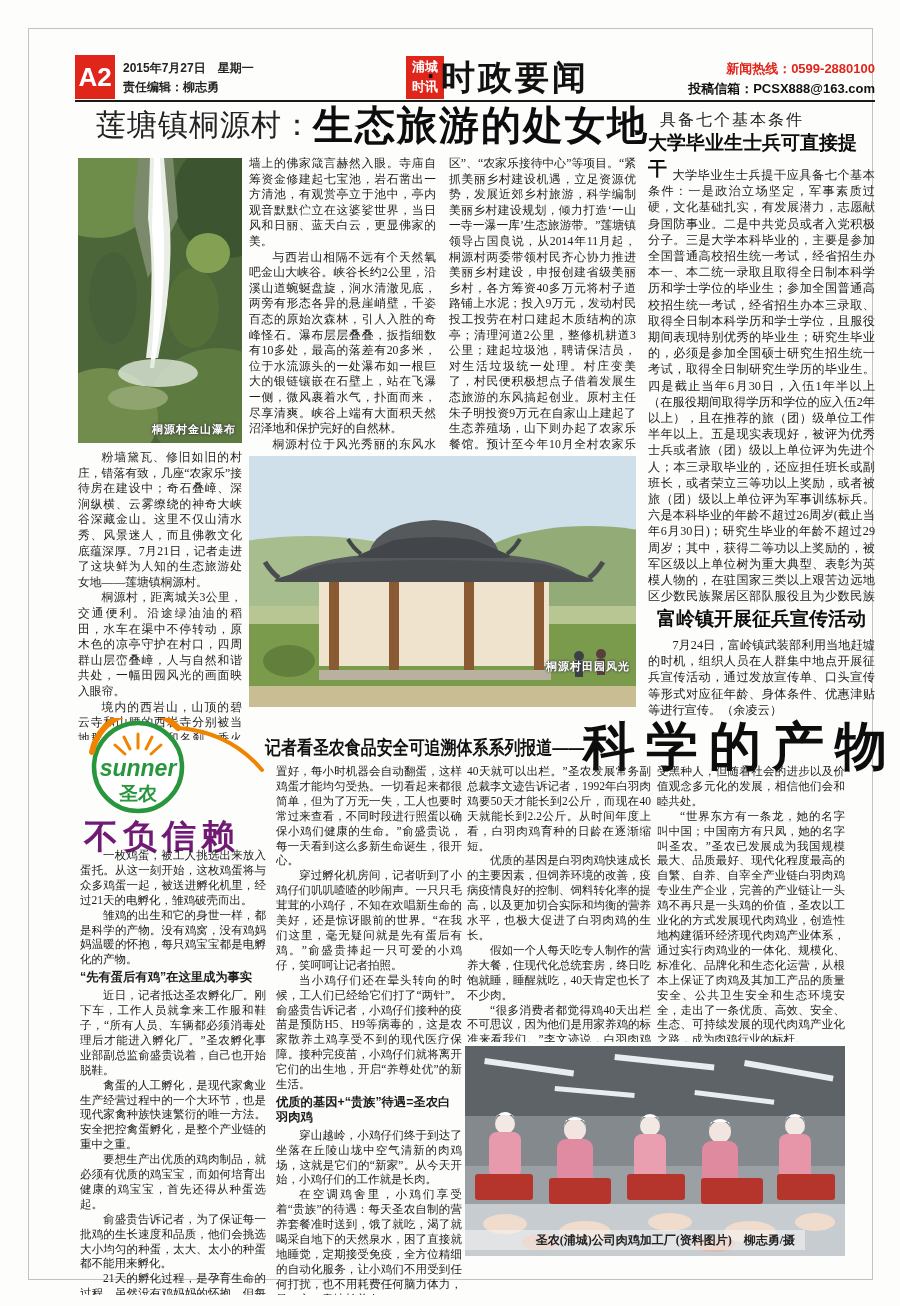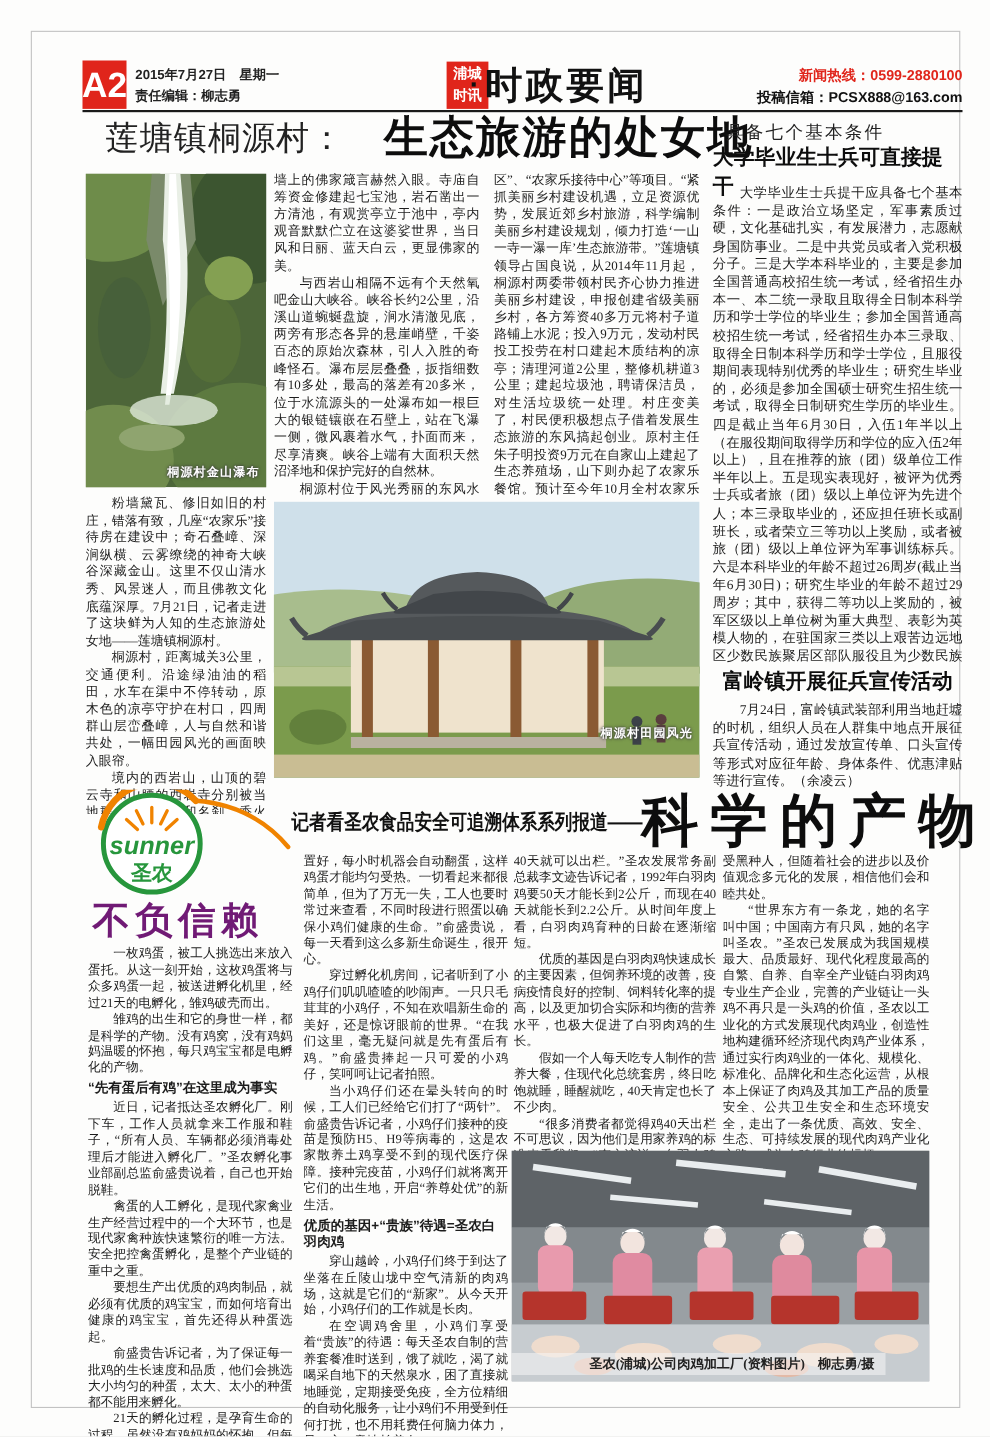--- a/index.html
+++ b/index.html
@@ -5,31 +5,31 @@
   html,body{margin:0;padding:0;background:#e9e9e9;}
   .sheet{position:relative;width:900px;height:1306px;margin:0 auto;background:#fdfdfc;
          font-family:"Liberation Serif","DejaVu Serif",serif;color:#1c1c1c;overflow:hidden;}
   .abs{position:absolute;}
   .hei{font-family:"Liberation Sans","DejaVu Sans",sans-serif;}
   .page-border{left:28px;top:28px;width:843px;height:1250px;border:1px solid #c2c2c2;}
   
   .hdr{left:75px;top:53px;width:800px;height:48px;}
   .hdr-rule{left:75px;top:100px;width:800px;height:2px;background:#1a1a1a;}
   .a2box{left:0;top:2px;width:40px;height:44px;background:#e0251b;color:#fff;
-         display:flex;align-items:center;justify-content:center;font-weight:bold;font-size:32px;}
+         display:flex;align-items:center;justify-content:center;font-weight:bold;font-size:26px;}
   .dateblk{left:48px;top:6px;font-size:12px;font-weight:bold;line-height:19px;color:#222;}
   .mastbox{left:308px;top:3px;width:38px;height:42px;background:#e0251b;color:#fff;
            font-size:13px;font-weight:bold;line-height:20px;text-align:center;padding-top:1px;margin-left:23px;}
   .dot{left:352px;top:8px;font-size:26px;font-weight:900;color:#111;}
   .secttl{left:366px;top:2px;font-size:34px;font-weight:900;letter-spacing:3px;color:#111;}
   .hotblk{right:0;top:6px;text-align:right;font-size:13px;font-weight:bold;line-height:20px;}
   .hotline{color:#e0251b;}
   .mailline{color:#111;}
   
-  .mainhead{left:96px;top:104px;width:560px;display:flex;align-items:flex-end;white-space:nowrap;gap:36px;}
+  .mainhead{left:96px;top:104px;width:560px;display:flex;align-items:flex-end;white-space:nowrap;}
   .mh-prefix{font-size:30px;color:#222;letter-spacing:1px;}
   .mh-title{font-size:40px;font-weight:900;color:#0d0d0d;letter-spacing:2px;line-height:1.05;}
   
   .para{margin:0;text-indent:2em;text-align:justify;}
   .noindent{text-indent:0;}
   .col{overflow:hidden;}
   .mcol{font-size:11.8px;line-height:15.6px;}
   .col1{left:78px;top:450px;width:164px;height:290px;}
   .col2{left:249px;top:156px;width:187px;height:294px;}
   .col3{left:449px;top:156px;width:187px;height:294px;}
@@ -41,21 +41,21 @@
   .rkicker{left:660px;top:110px;font-size:16px;letter-spacing:2px;color:#222;}
   .rtitle1{left:648px;top:130px;width:227px;font-size:19px;font-weight:bold;letter-spacing:0px;color:#0d0d0d;}
   .rbody1{left:648px;top:167px;width:227px;height:436px;font-size:12.2px;line-height:16.2px;}
   .rtitle2{left:648px;top:606px;width:227px;text-align:center;font-size:19px;font-weight:900;color:#0d0d0d;}
   .rbody2{left:648px;top:637px;width:227px;height:80px;font-size:12.2px;line-height:16.2px;}
   
   .logo{left:80px;top:718px;width:190px;height:98px;}
   .slogan{left:84px;top:814px;width:200px;font-size:34px;font-weight:900;letter-spacing:5px;color:#701a75;}
   .bkicker{left:265px;top:735px;font-size:19px;font-weight:900;color:#111;transform:scaleX(0.84);transform-origin:left;white-space:nowrap;}
   .btitle{left:583px;top:712px;width:300px;font-size:52px;font-weight:900;letter-spacing:11px;color:#0d0d0d;white-space:nowrap;}
-  .bcol{font-size:11.5px;line-height:14.9px;margin-top:12px;}
+  .bcol{font-size:11.5px;line-height:14.9px;}
   .bcol1{left:80px;top:848px;width:186px;height:447px;}
   .bcol2{left:276px;top:764px;width:186px;height:531px;}
   .bcol3{left:467px;top:764px;width:184px;height:278px;}
   .bcol4{left:657px;top:764px;width:188px;height:278px;}
   .subhead{margin:3px 0;text-indent:0;font-weight:bold;font-size:12.3px;
            font-family:"Liberation Sans","DejaVu Sans",sans-serif;text-align:left;}
   .photo3{left:465px;top:1046px;width:340px;height:210px;}
   .photo3-cap{position:absolute;left:0;right:0;bottom:6px;text-align:right;padding-right:10px;
               color:#222;font-size:12px;font-weight:bold;background:rgba(245,245,245,0.55);line-height:20px;}
   svg{display:block;}

